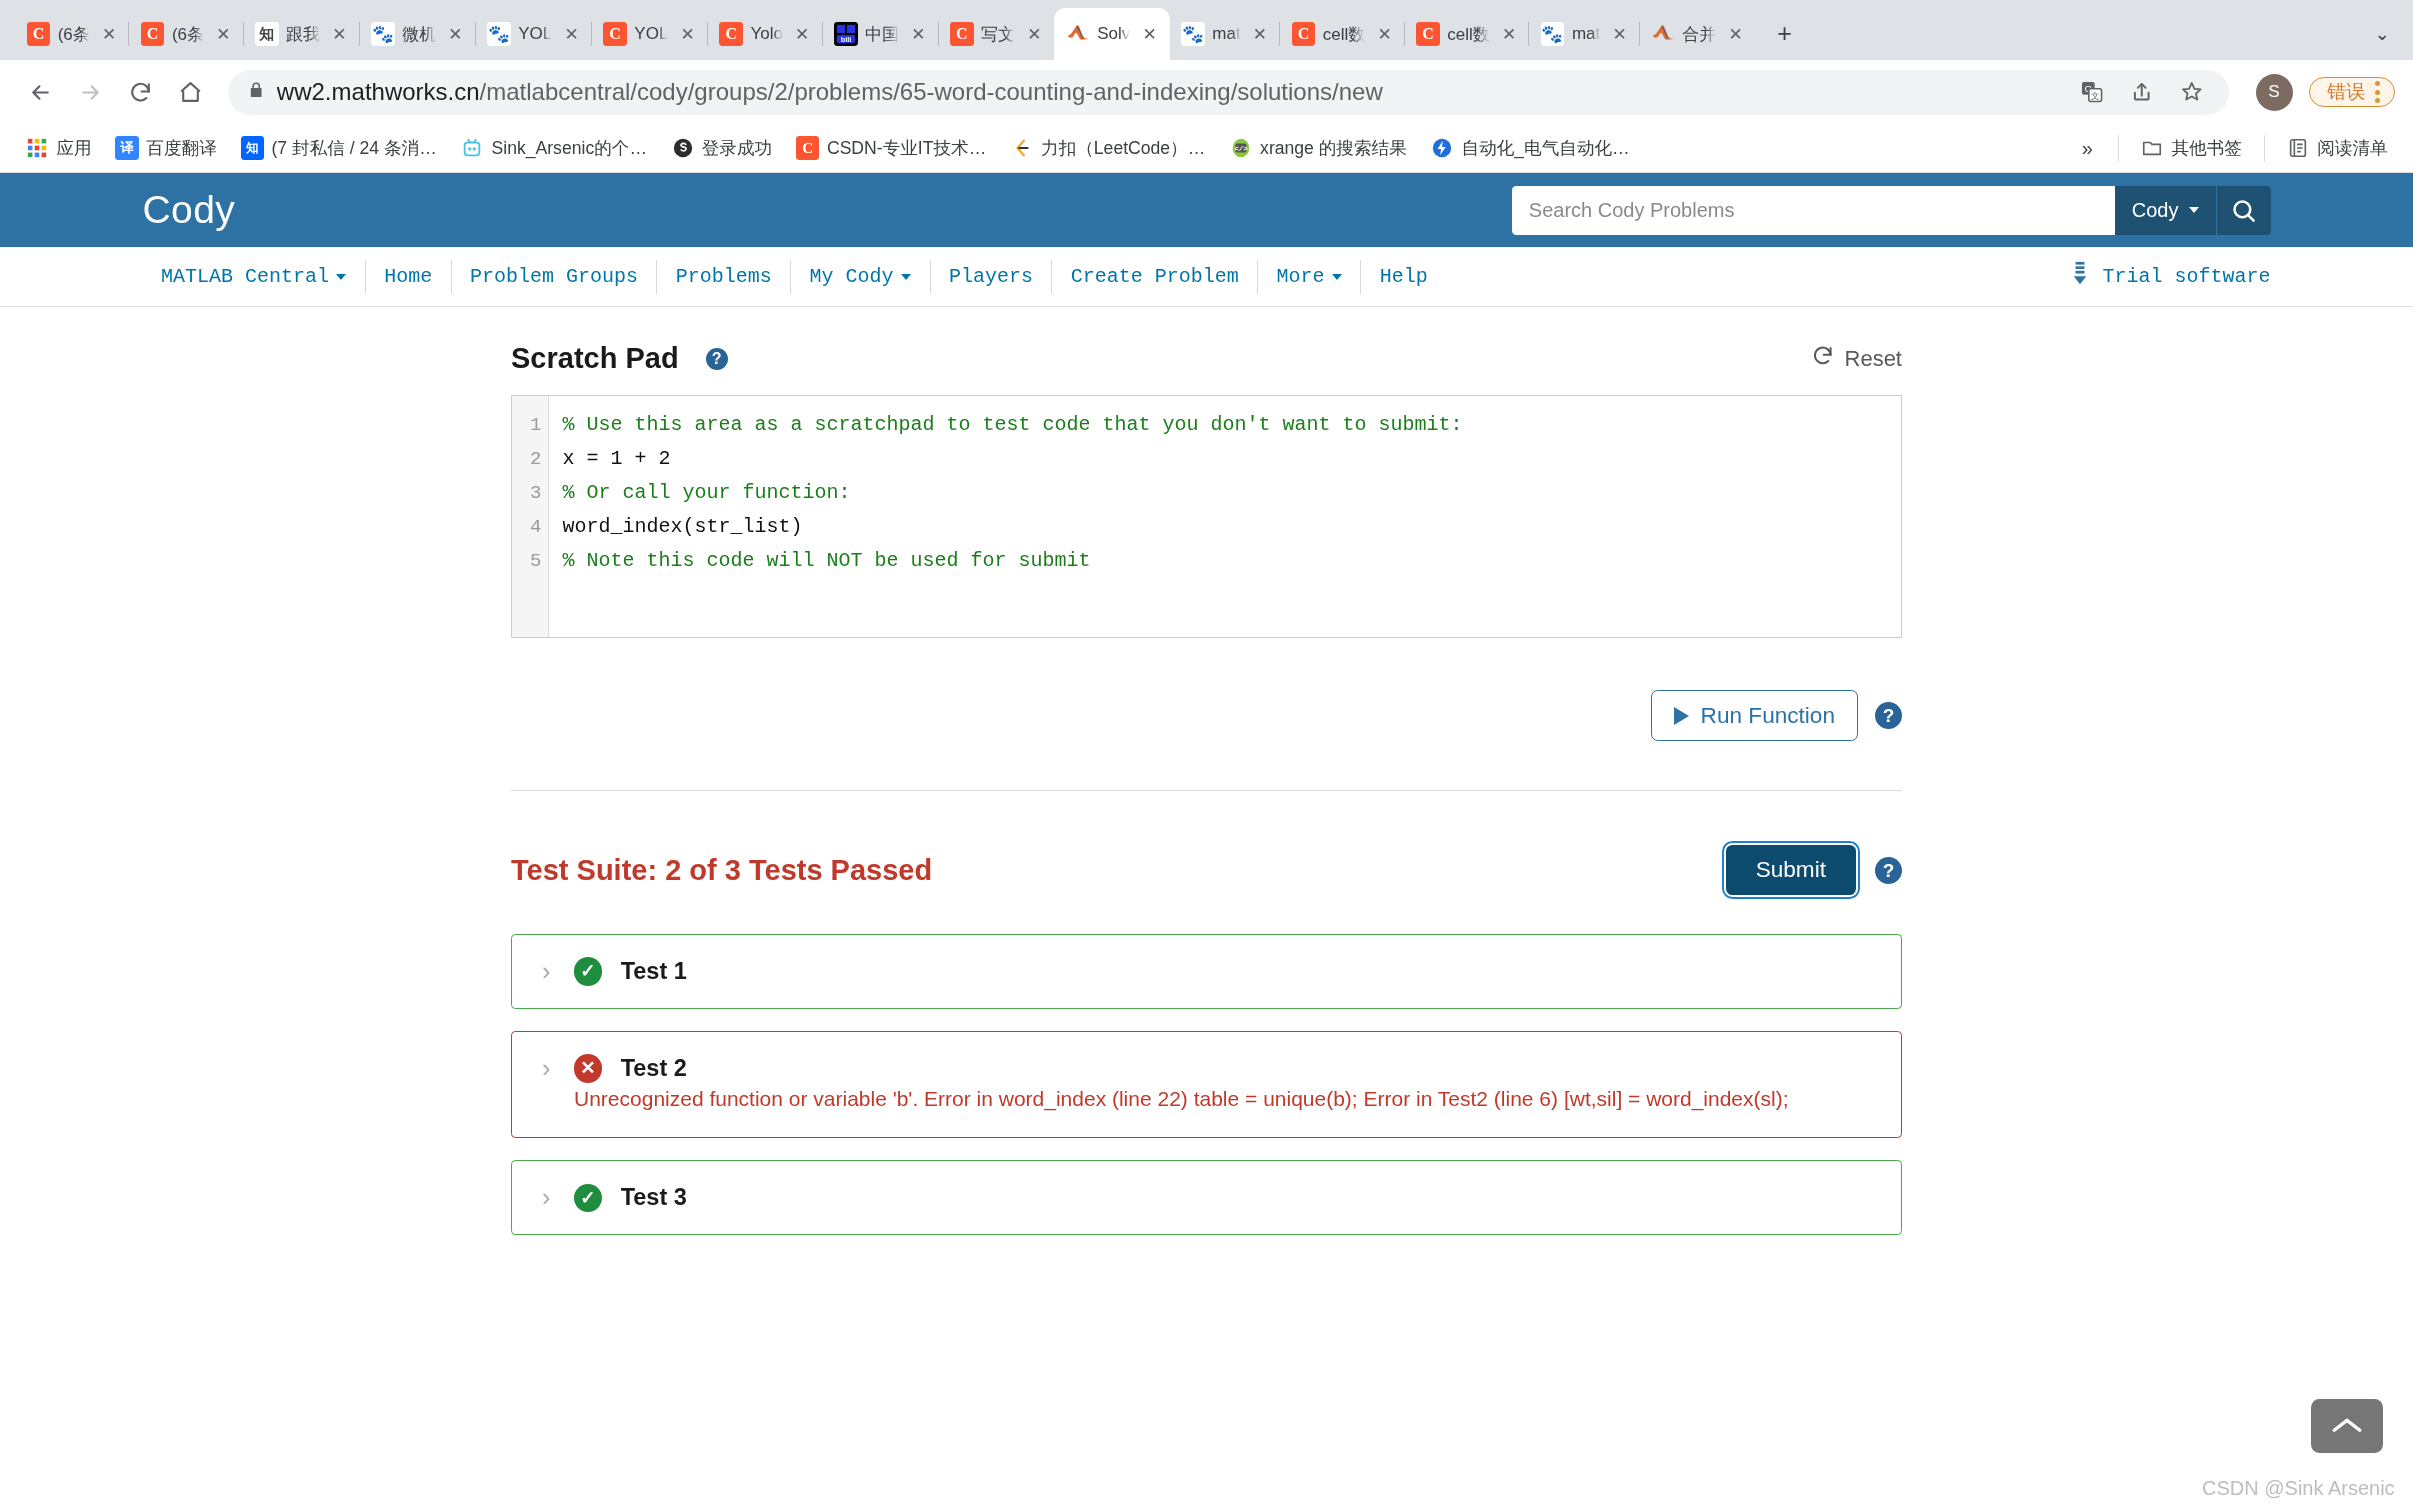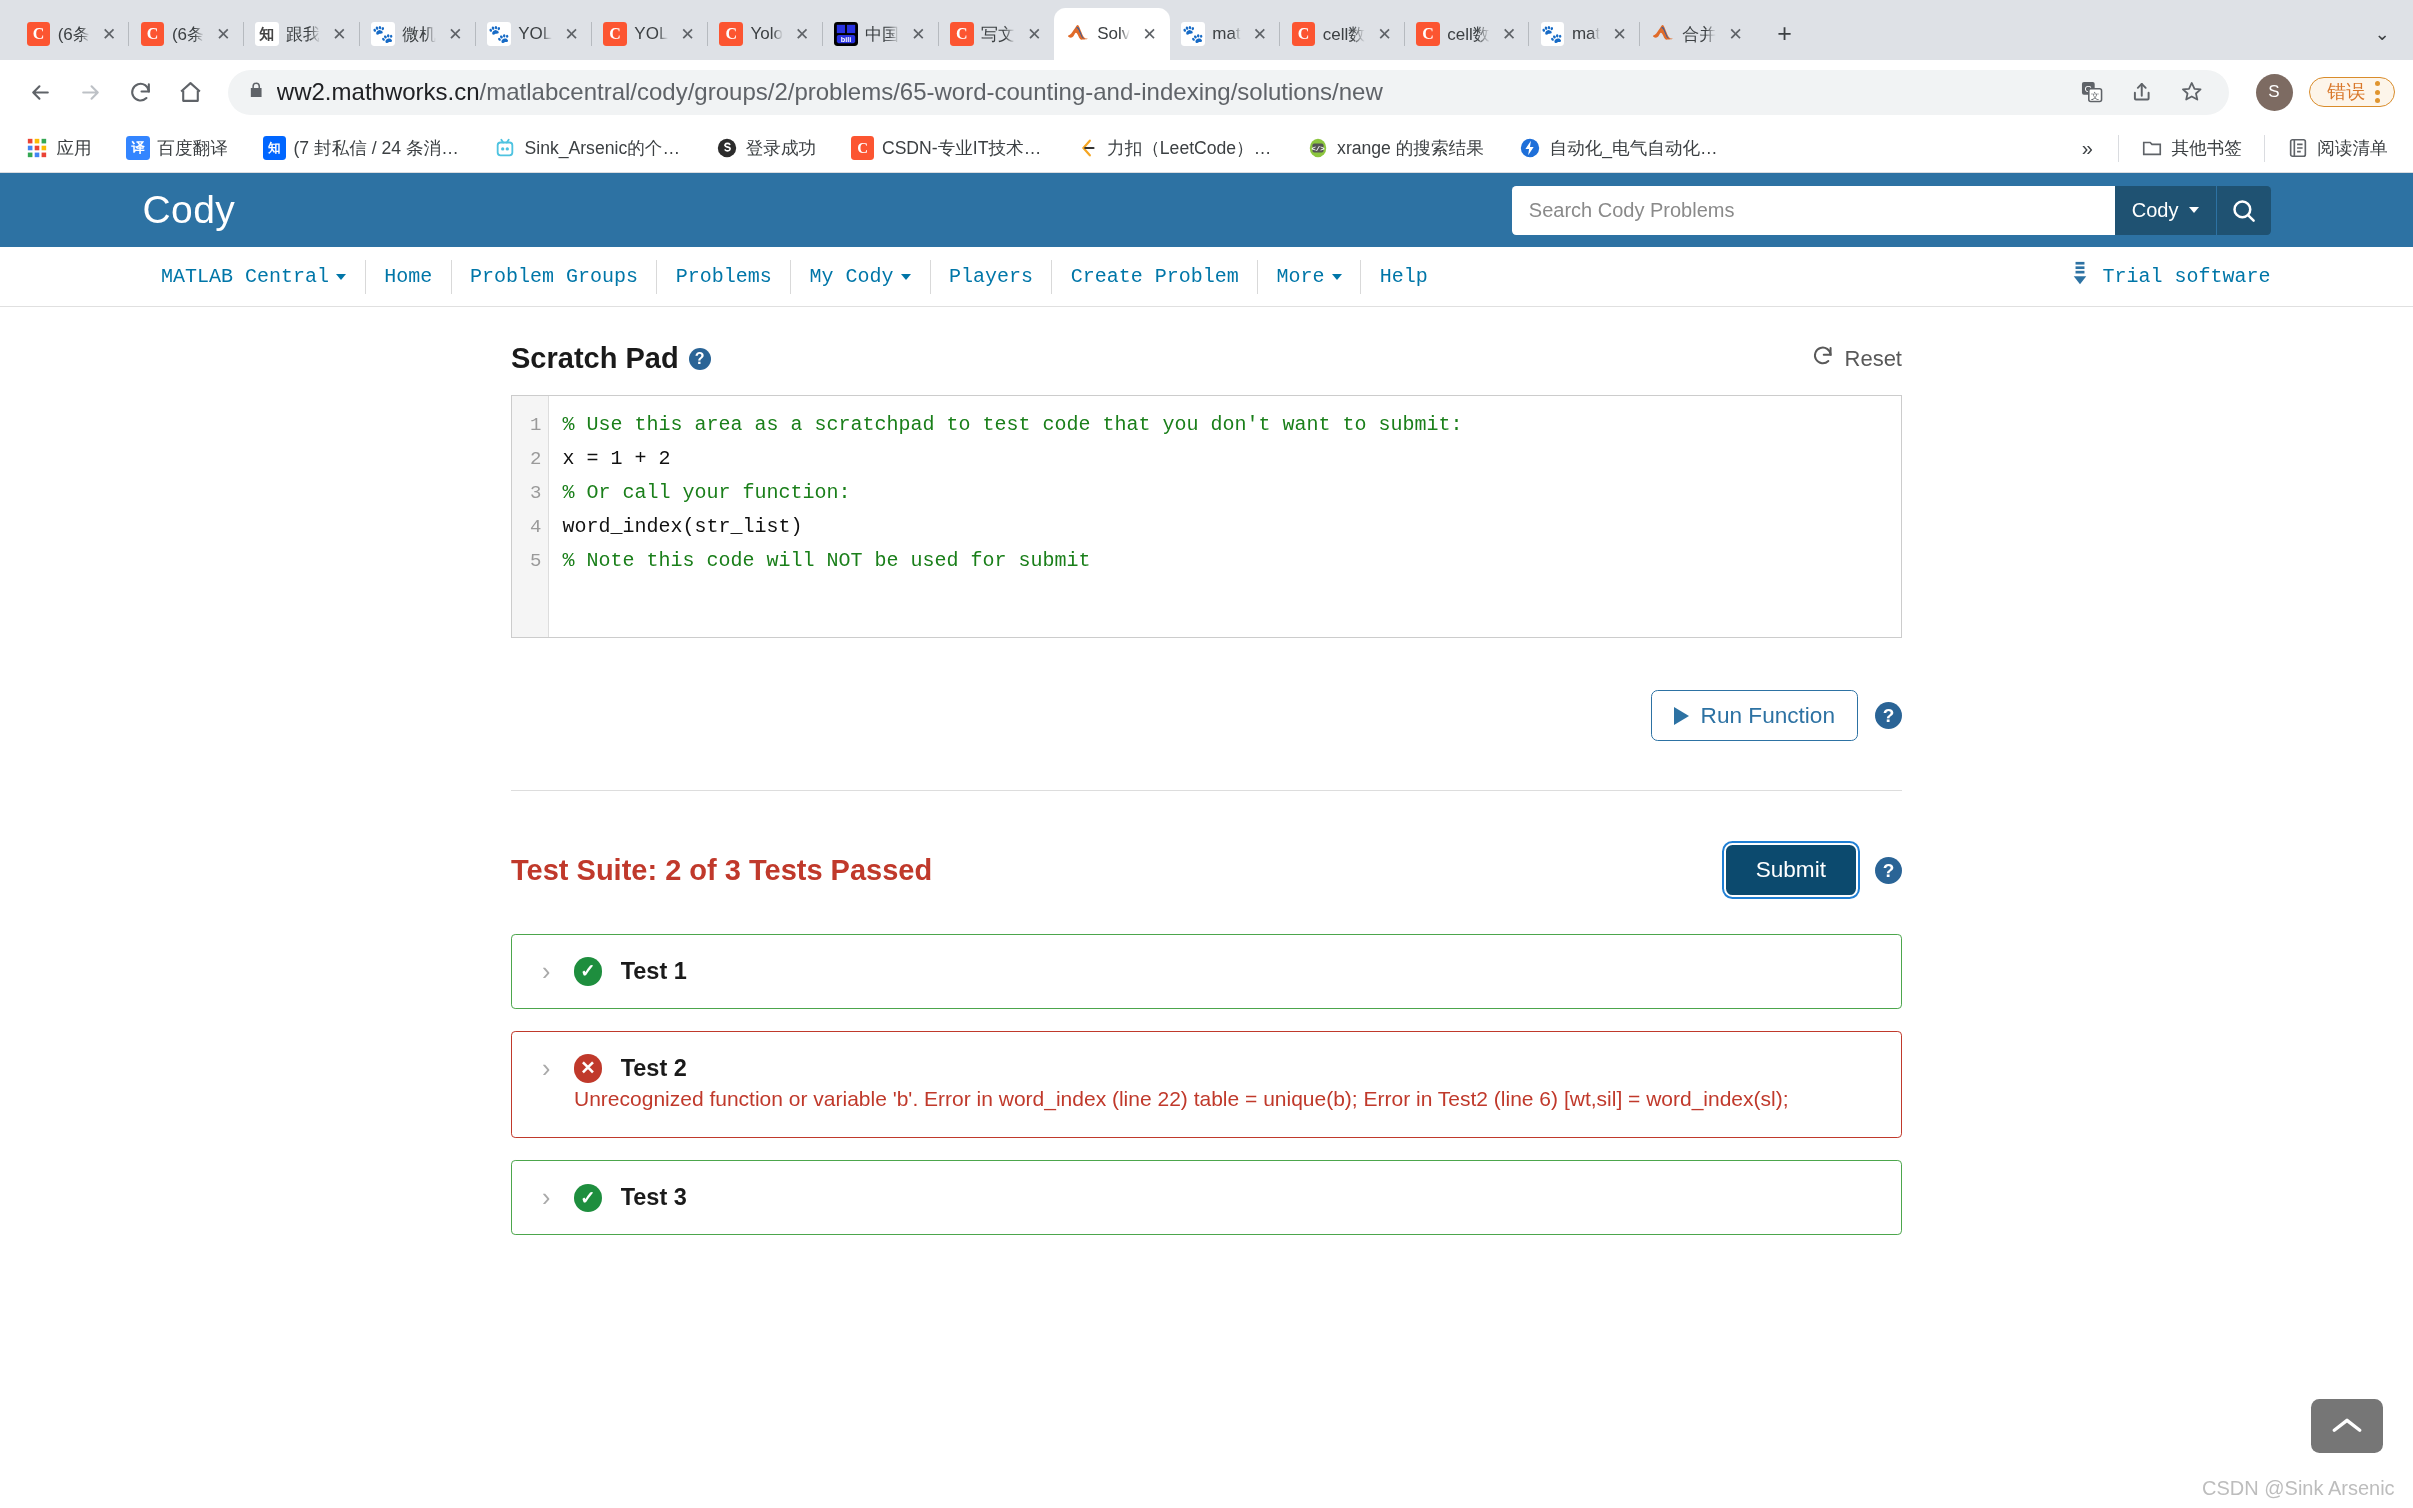--- a/index.html
+++ b/index.html
@@ -225,21 +225,21 @@
     margin: 0 auto;
     padding: 0 17px;
   }
 
   .sp-head {
     display: flex; align-items: center; justify-content: space-between;
     margin-top: 35px;
   }
   .sp-title {
     font-size: 29px; font-weight: bold; color: #1a1a1a;
-    display: flex; align-items: center; gap: 10px;
+    display: flex; align-items: center; gap: 27px;
   }
   .help-ico {
     width: 22px; height: 22px; border-radius: 50%;
     background: #2a6496; color: #fff;
     font-size: 16px; font-weight: bold;
     display: inline-flex; align-items: center; justify-content: center;
     line-height: 1;
   }
   .help-ico.big { width: 27px; height: 27px; font-size: 19px; }
   .reset-btn {
@@ -508,21 +508,21 @@
       <span class="lbl">错误</span>
       <span class="kebab">
           <i></i>
           <i></i>
           <i></i>
         </span>
     </div>
   </div>
 
   <div class="bookmarks">
-    <div id="bookmarks-container" style="display:flex;align-items:center;gap:18px;">
+    <div id="bookmarks-container" style="display:flex;align-items:center;gap:7px;">
         <div class="bm">
           <span class="bm-ico">
             <svg width="22" height="22" viewBox="0 0 24 24">
               <rect x="2" y="2" width="5" height="5" fill="#ea4335"></rect>
               <rect x="9.5" y="2" width="5" height="5" fill="#fbbc04"></rect>
               <rect x="17" y="2" width="5" height="5" fill="#34a853"></rect>
               <rect x="2" y="9.5" width="5" height="5" fill="#4285f4"></rect>
               <rect x="9.5" y="9.5" width="5" height="5" fill="#ea4335"></rect>
               <rect x="17" y="9.5" width="5" height="5" fill="#fbbc04"></rect>
               <rect x="2" y="17" width="5" height="5" fill="#34a853"></rect>

